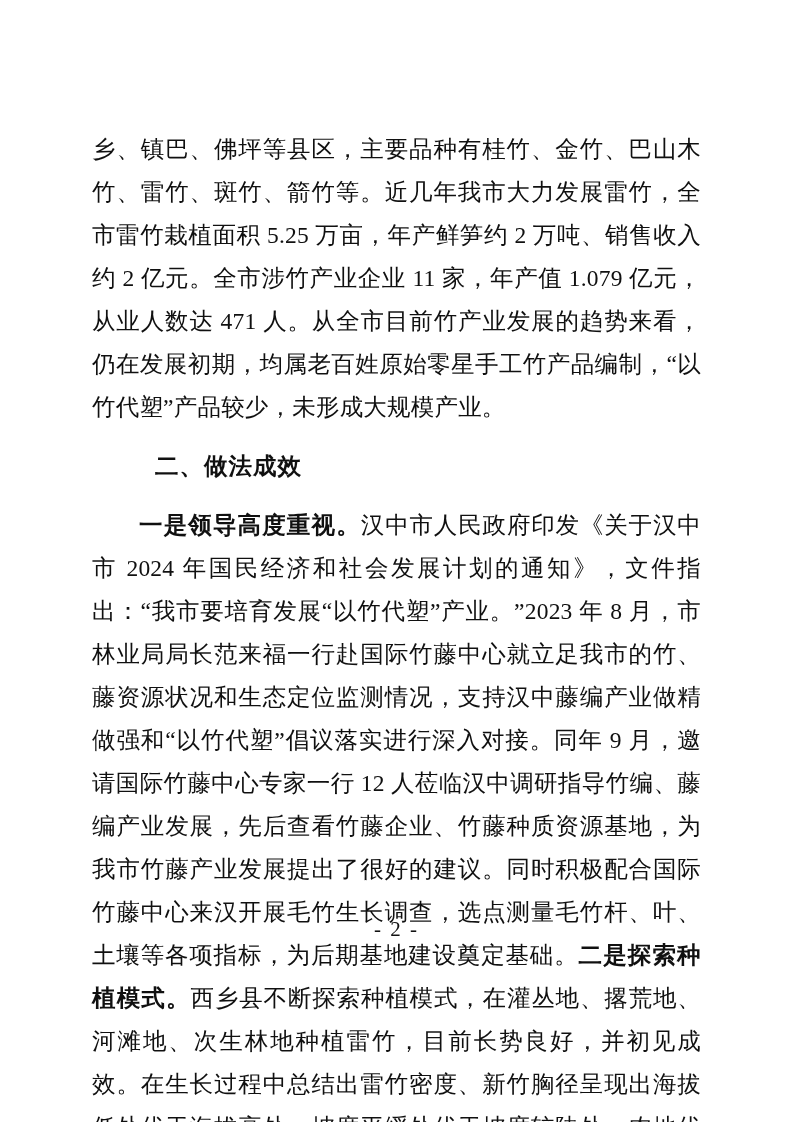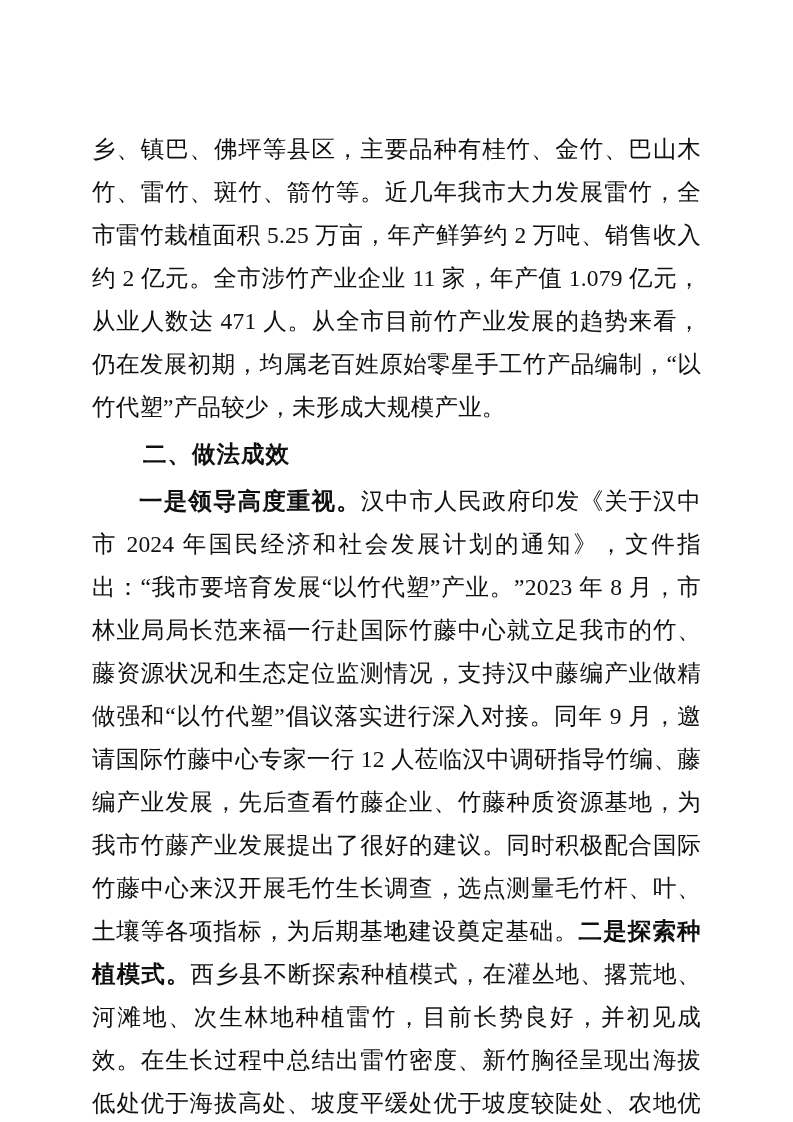--- a/index.html
+++ b/index.html
@@ -29,21 +29,21 @@
     letter-spacing: 0.2px;
   }
   .para {
     margin: 0;
     text-indent: 0;
   }
   .para.indent {
     text-indent: 47px;
   }
   .heading {
-    margin: 4px;
+    margin: 16px;
     text-indent: 47px;
     font-family: "DejaVu Sans", "Liberation Sans", sans-serif;
     font-weight: bold;
     font-size: 23.5px;
     line-height: 43px;
     letter-spacing: 1px;
   }
   .bold-run {
     font-family: Liberation Sans, sans-serif;
     font-weight: bold;

